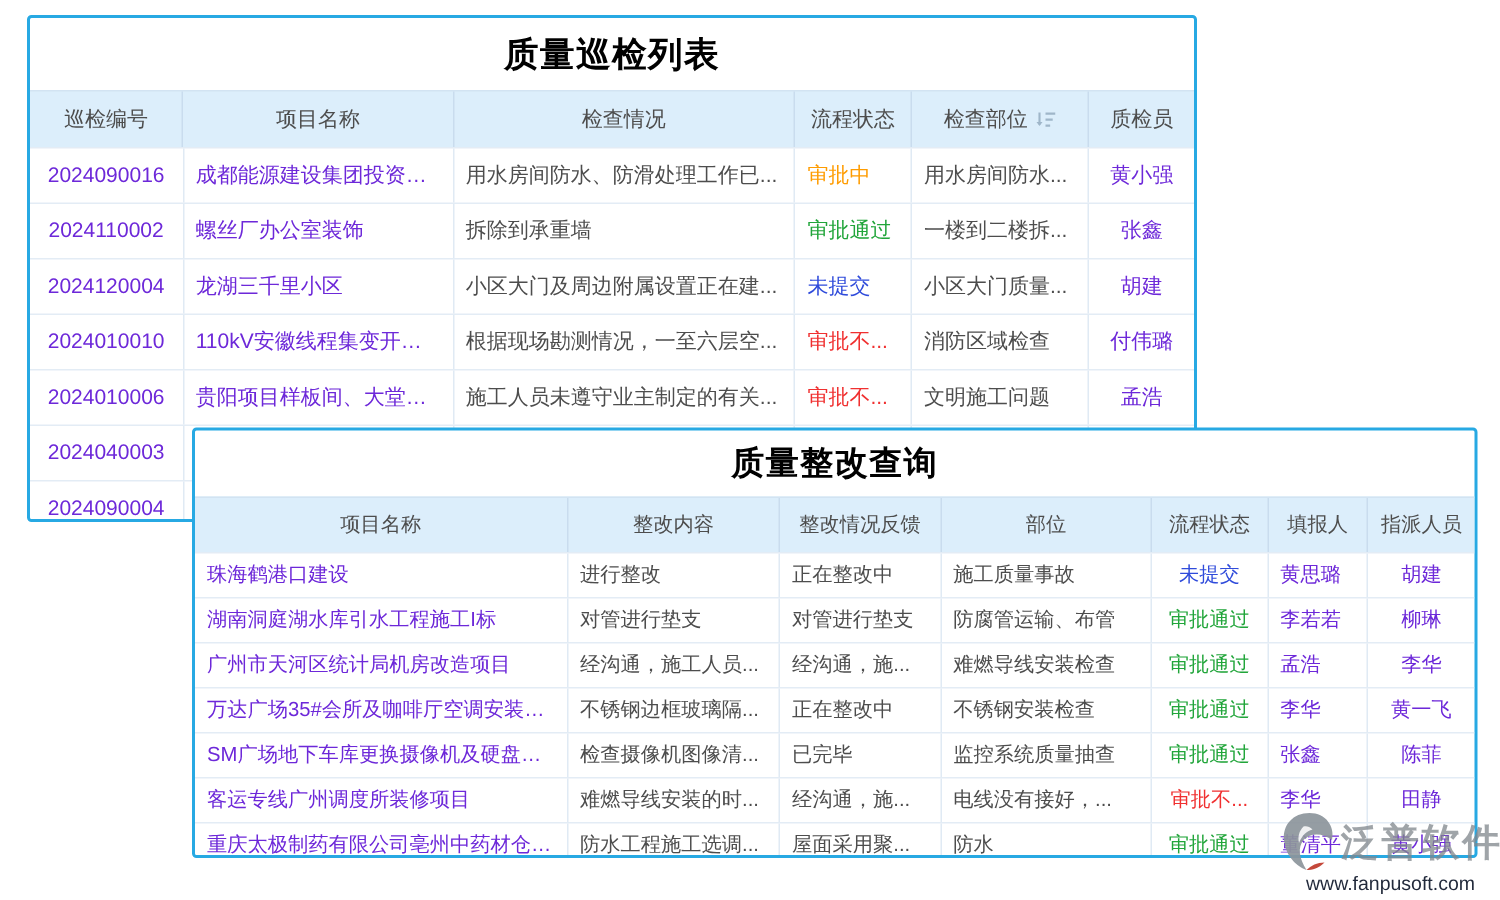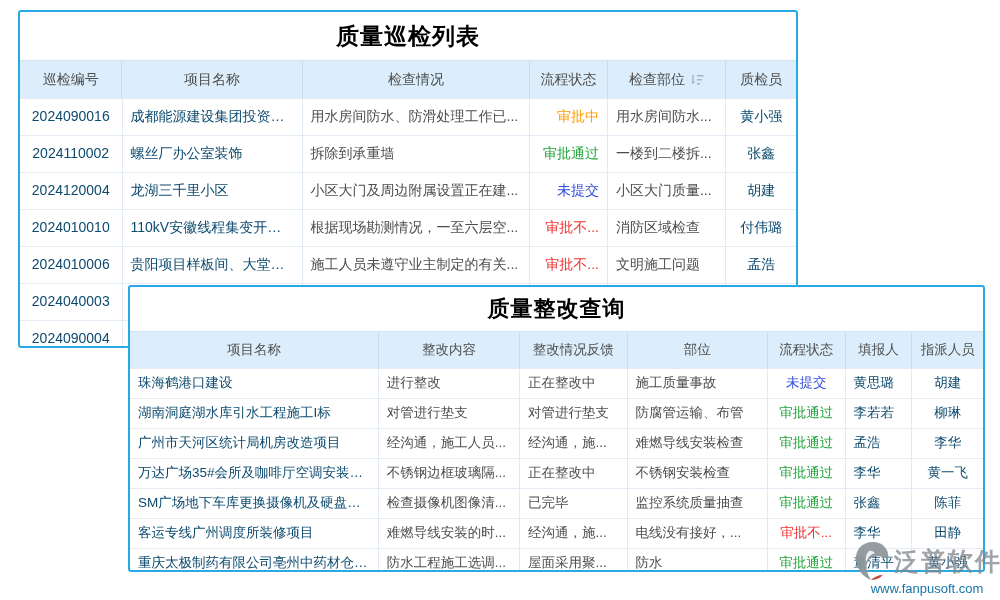--- a/index.html
+++ b/index.html
@@ -33,47 +33,47 @@
   .cell:first-child { border-left:none; }
   .thead .cell { border-left:1px solid #c9dcee; white-space:normal; line-height:1.25; padding:0 6px; }
   .thead .cell:first-child { border-left:none; }
 
   
   #win-inspection .thead { height:37px; }
   #win-inspection .row { height:36px; line-height:35px; }
   .c1 { width:102px; text-align:center; }
   .c2 { width:181px; }
   .c3 { width:229px; }
-  .c4 { width:78px;  text-align:right; }
+  .c4 { width:78px;  text-align:left; }
   .c5 { width:119px; }
   .c6 { width:71px;  text-align:center; }
 
   
   #win-rectification .thead { height:36px; }
   #win-rectification .row { height:29px; line-height:28px; }
   #win-rectification .cell { font-size:13.5px; }
   .f1 { width:249px; }
   .f2 { width:142px; }
   .f3 { width:108px; }
   .f4 { width:141px; }
   .f5 { width:78px; text-align:center; }
   .f6 { width:67px; }
   .f7 { width:72px; text-align:center; }
 
-  .lnk { color:#0c4a6e; }
+  .lnk { color:#6d28d9; }
   .status { font-weight:normal; }
 
   .sort-icon { display:inline-block; margin-left:5px; line-height:0; }
 
   
   .watermark { position:absolute; left:854px; top:541px; width:146px; z-index:3; opacity:0.92; }
   .wm-top { display:flex; align-items:center; }
   .wm-logo { line-height:0; margin-right:2px; }
   .wm-brand { font-size:25px; font-weight:bold; color:rgba(128,134,140,0.82); letter-spacing:2px; white-space:nowrap; }
-  .wm-url { font-size:13px; color:#0369a1; text-align:center; margin-top:0px; white-space:nowrap; }
+  .wm-url { font-size:13px; color:#0f172a; text-align:center; margin-top:0px; white-space:nowrap; }
 </style>
 </head>
 <body>
 
 <div class="window" id="win-inspection">
   <div class="win-title">质量巡检列表</div>
 
   <div class="thead">
     <div class="cell c1">巡检编号</div>
     <div class="cell c2">项目名称</div>

